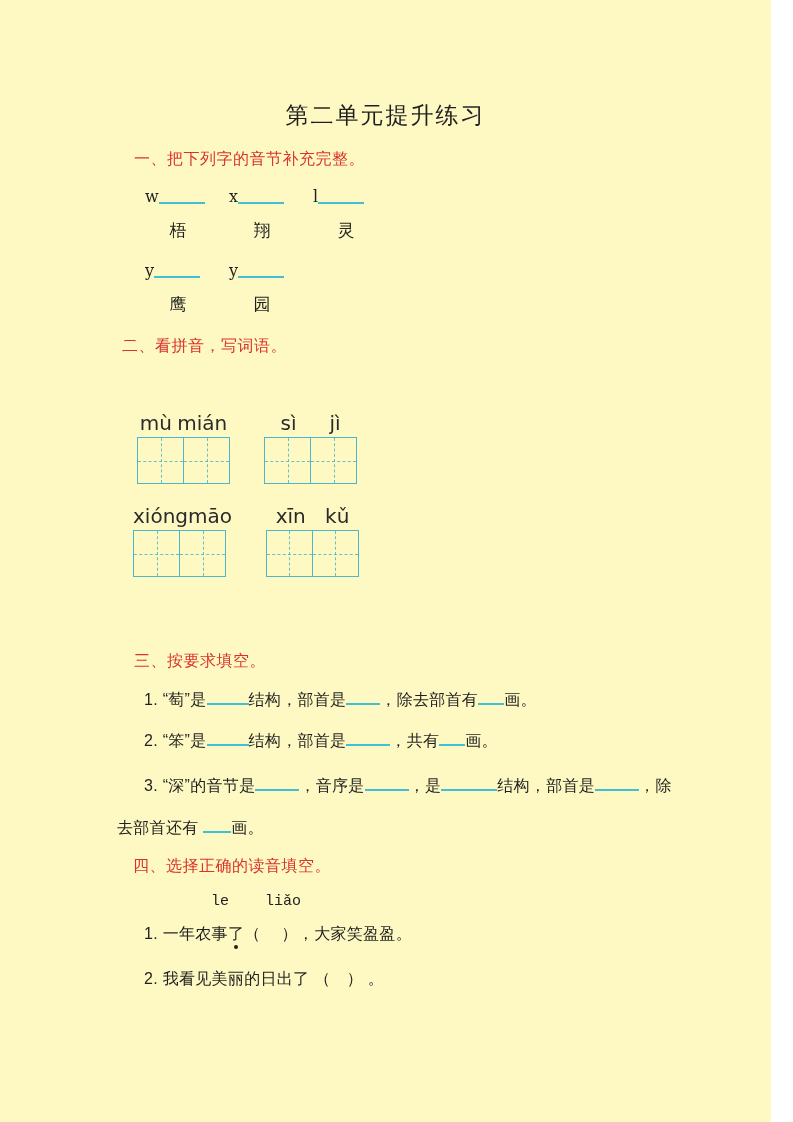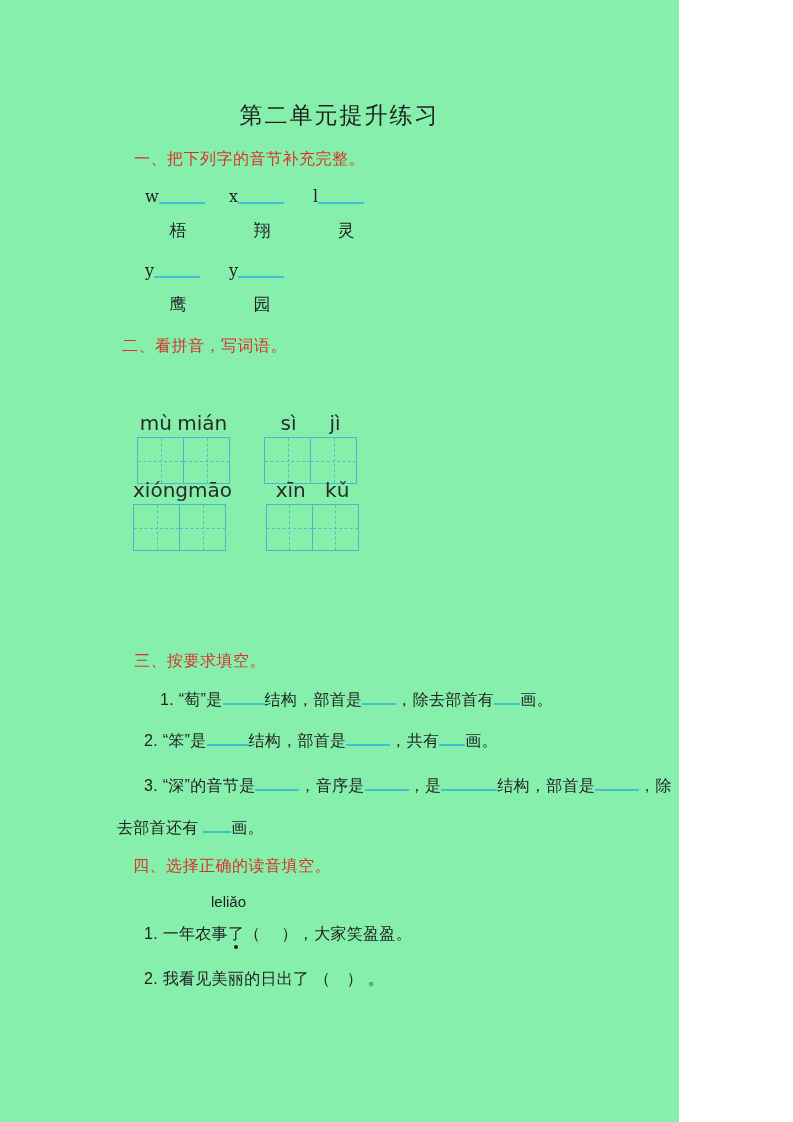--- a/index.html
+++ b/index.html
@@ -4,22 +4,22 @@
 <style>
   :root{
     --red:#d9342b;
     --cyan:#3fc0d5;
     --grid:#4db6cb;
     --ink:#1f1f1f;
   }
   html,body{margin:0;padding:0;background:#ffffff;}
   .page{
     position:relative;
-    width:679px;height:1122px;
-    background:#86efac;
+    width:771px;height:1122px;
+    background:#fef9c3;
     font-family:"Liberation Sans","DejaVu Sans",sans-serif;
     color:var(--ink);
     overflow:hidden;
   }
   .title{
     position:absolute;top:100px;left:0;width:100%;
     text-align:center;font-size:23px;letter-spacing:2px;
   }
   .sec-heading{
     position:absolute;font-size:16px;color:var(--red);letter-spacing:0.5px;margin-left:16px;
@@ -42,56 +42,56 @@
   .syl-blank{
     display:inline-block;width:46px;height:0;
     border-bottom:2px solid var(--cyan);
     margin-bottom:2px;
   }
   .syl-char{margin-top:13px;width:66px;text-align:center;font-size:17px;}
 
   
   .grid-row{position:absolute;display:flex;gap:34px;}
   #grids-a{left:137px;top:411px;}
-  #grids-b{left:133px;top:478px;}
+  #grids-b{left:133px;top:504px;}
   .pinyin{
     display:flex;justify-content:space-around;
     font-family:"DejaVu Sans","Liberation Sans",sans-serif;
     font-size:20px;color:#2a2a2a;margin-bottom:5px;height:21px;
   }
   .tian{display:flex;border:1.5px solid var(--grid);width:max-content;}
   .cell{width:45px;height:45px;position:relative;}
   .cell + .cell{border-left:1.5px solid var(--grid);}
   .cell::before{
     content:"";position:absolute;left:50%;top:0;bottom:0;
     border-left:1px dashed var(--grid);opacity:.85;
   }
   .cell::after{
     content:"";position:absolute;top:50%;left:0;right:0;
     border-top:1px dashed var(--grid);opacity:.85;
   }
 
   
   .fill-line{position:absolute;left:144px;font-size:16px;letter-spacing:0.3px;}
-  #s3-i1{top:688px;margin-left:16px;}
+  #s3-i1{top:688px;}
   #s3-i2{top:729px;}
   #s3-i3{top:774px;}
   #s3-i3b{left:117px;top:816px;}
   #s4-i1{top:924px;text-align:center;}
   #s4-i2{top:969px;}
   .blank{
     display:inline-block;height:15px;vertical-align:baseline;
     border-bottom:2px solid var(--cyan);
   }
   .b26{width:26px;}.b28{width:28px;}.b34{width:34px;}
   .b42{width:42px;}.b44{width:44px;}.b56{width:56px;}
 
   .s4-options{
-    position:absolute;left:211px;top:893px;display:flex;
-    font-family:Liberation Sans, sans-serif;font-size:15px;align-items:flex-end;
+    position:absolute;left:211px;top:893px;display:flex;gap:36px;
+    font-family:Liberation Mono, monospace;font-size:15px;align-items:flex-end;
   }
   .emph{position:relative;}
   .emph::after{
     content:"";position:absolute;left:50%;margin-left:-2px;bottom:-7px;
     width:4px;height:4px;border-radius:50%;background:#222;
   }
 </style>
 </head>
 <body>
 

